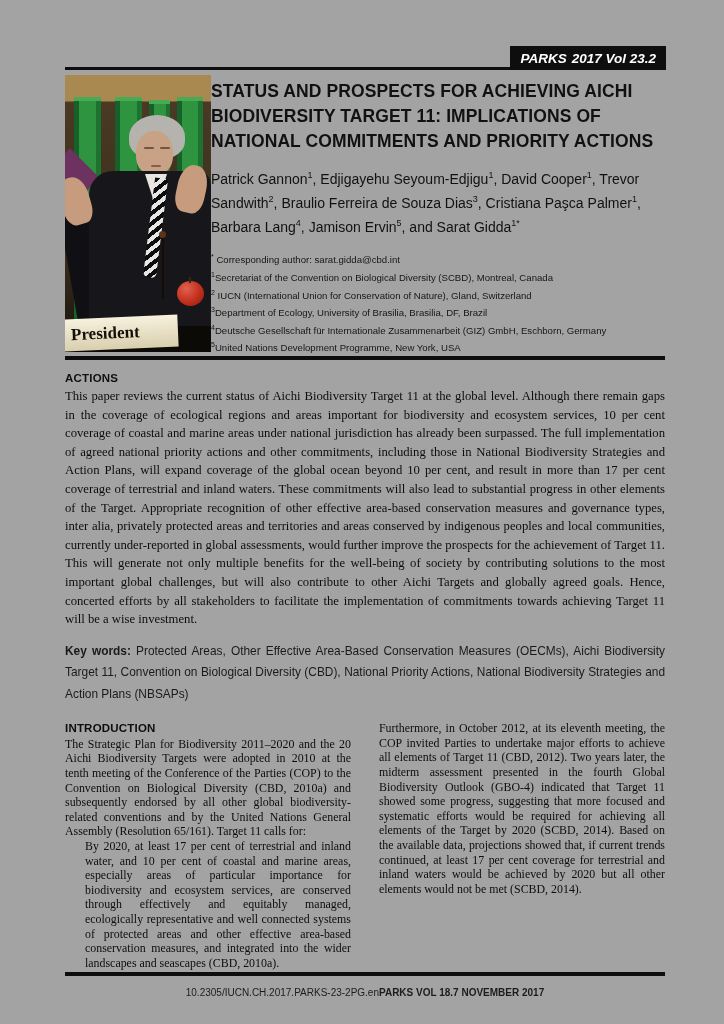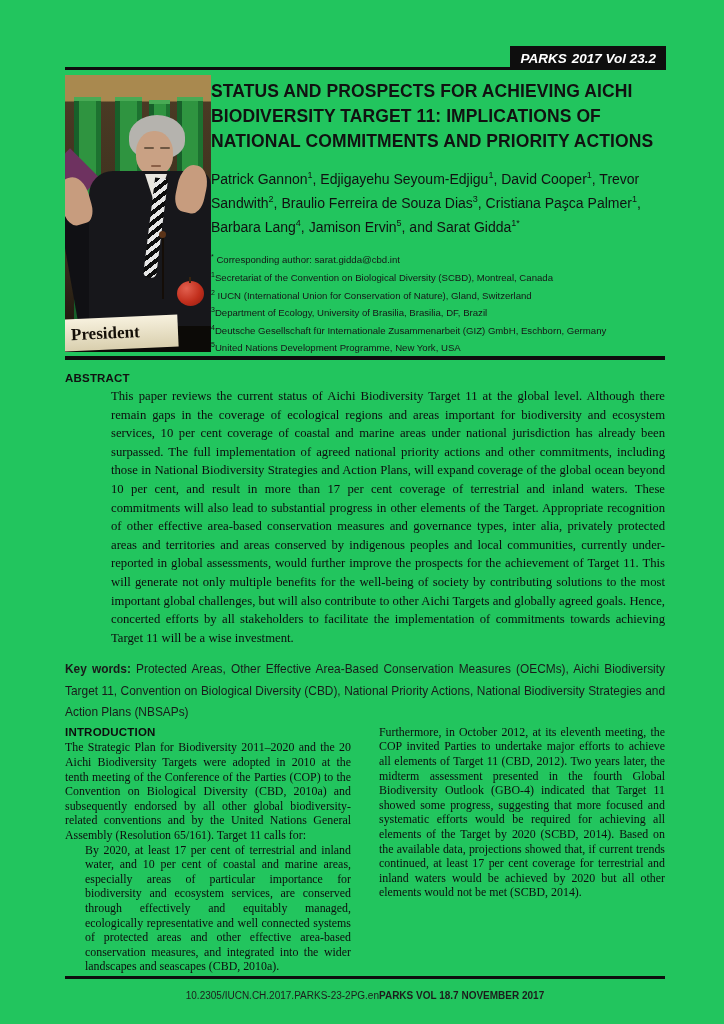--- a/index.html
+++ b/index.html
@@ -1,21 +1,21 @@
 <!DOCTYPE html>
 <html><head>
 <meta charset="utf-8">
 <style>
   * { margin:0; padding:0; box-sizing:border-box; }
   html,body { background:#e9e9e9; }
   .page {
     position:relative;
     width:724px; height:1024px;
     margin:0 auto;
-    background:#22c55e;
+    background:#a3a3a3;
     overflow:hidden;
     font-family:"Liberation Sans", sans-serif;
     color:#111;
   }
   
   .top-rule { position:absolute; top:67px; left:65px; width:600px; height:3px; background:#0e0e0e; }
   .banner {
     position:absolute; top:46px; right:58px; height:24px;
     background:#0e0e0e; color:#fff;
     display:flex; align-items:center; gap:5px;
@@ -72,27 +72,27 @@
   .fn sup { font-size:7px; }
   
   .rule-thick { height:4px; background:#0e0e0e; margin:0 59px 0 65px; }
   .rule-mid   { height:3.5px; background:#0e0e0e; margin:2px 59px 0 65px; }
   
   .abstract { margin:12px 59px 0 65px; }
   .sec-heading { font-size:11.5px; font-weight:bold; letter-spacing:.2px; }
   .abstract-body {
     margin-top:3px;
     font-family:"Liberation Serif", serif;
-    font-size:12.7px; line-height:18.6px; text-align:justify; color:#0d0d0d;margin-left:46px;
+    font-size:12.7px; line-height:18.6px; text-align:justify; color:#0d0d0d;
   }
   
   .keywords { margin:12px 59px 0 65px; font-size:11.9px; line-height:21.5px; text-align:justify; color:#1a1a1a; }
   .keywords b { font-weight:bold; }
   
-  .intro { margin:1px 59px 0 65px; display:flex; gap:28px; }
+  .intro { margin:16px 59px 0 65px; display:flex; gap:28px; }
   .col { flex:1; font-family:"Liberation Serif", serif; font-size:11.9px; line-height:14.6px; text-align:justify; color:#0d0d0d; }
   .col .sec-heading { font-family:"Liberation Sans", sans-serif; margin-bottom:1px; }
   .quote { padding-left:20px; }
   .para-gap { margin-top:14px; }
   
   .footer { margin:11px 59px 0 65px; display:flex; justify-content:center; font-size:10px; color:#1c1c1c; }
   .footer .right { font-weight:bold; }
 </style>
 </head>
 <body>
@@ -146,21 +146,21 @@
           <div class="fn"><sup>3</sup>Department of Ecology, University of Brasilia, Brasilia, DF, Brazil</div>
           <div class="fn"><sup>4</sup>Deutsche Gesellschaft für Internationale Zusammenarbeit (GIZ) GmbH, Eschborn, Germany</div>
           <div class="fn"><sup>5</sup>United Nations Development Programme, New York, USA</div>
         </div>
     </div>
   </div>
 
   <div class="rule-thick"></div>
 
   <div class="abstract">
-    <div class="sec-heading">ABSTRACT</div>
+    <div class="sec-heading">ACTIONS</div>
     <div class="abstract-body">This paper reviews the current status of Aichi Biodiversity Target 11 at the global level. Although there remain gaps in the coverage of ecological regions and areas important for biodiversity and ecosystem services, 10 per cent coverage of coastal and marine areas under national jurisdiction has already been surpassed. The full implementation of agreed national priority actions and other commitments, including those in National Biodiversity Strategies and Action Plans, will expand coverage of the global ocean beyond 10 per cent, and result in more than 17 per cent coverage of terrestrial and inland waters. These commitments will also lead to substantial progress in other elements of the Target. Appropriate recognition of other effective area-based conservation measures and governance types, inter alia, privately protected areas and territories and areas conserved by indigenous peoples and local communities, currently under-reported in global assessments, would further improve the prospects for the achievement of Target 11. This will generate not only multiple benefits for the well-being of society by contributing solutions to the most important global challenges, but will also contribute to other Aichi Targets and globally agreed goals. Hence, concerted efforts by all stakeholders to facilitate the implementation of commitments towards achieving Target 11 will be a wise investment.</div>
   </div>
 
   <div class="keywords">
     <b>Key words:</b><span> Protected Areas, Other Effective Area-Based Conservation Measures (OECMs), Aichi Biodiversity Target 11, Convention on Biological Diversity (CBD), National Priority Actions, National Biodiversity Strategies and Action Plans (NBSAPs)</span>
   </div>
 
   <div class="intro">
     <div class="col">
       <div class="sec-heading">INTRODUCTION</div>

